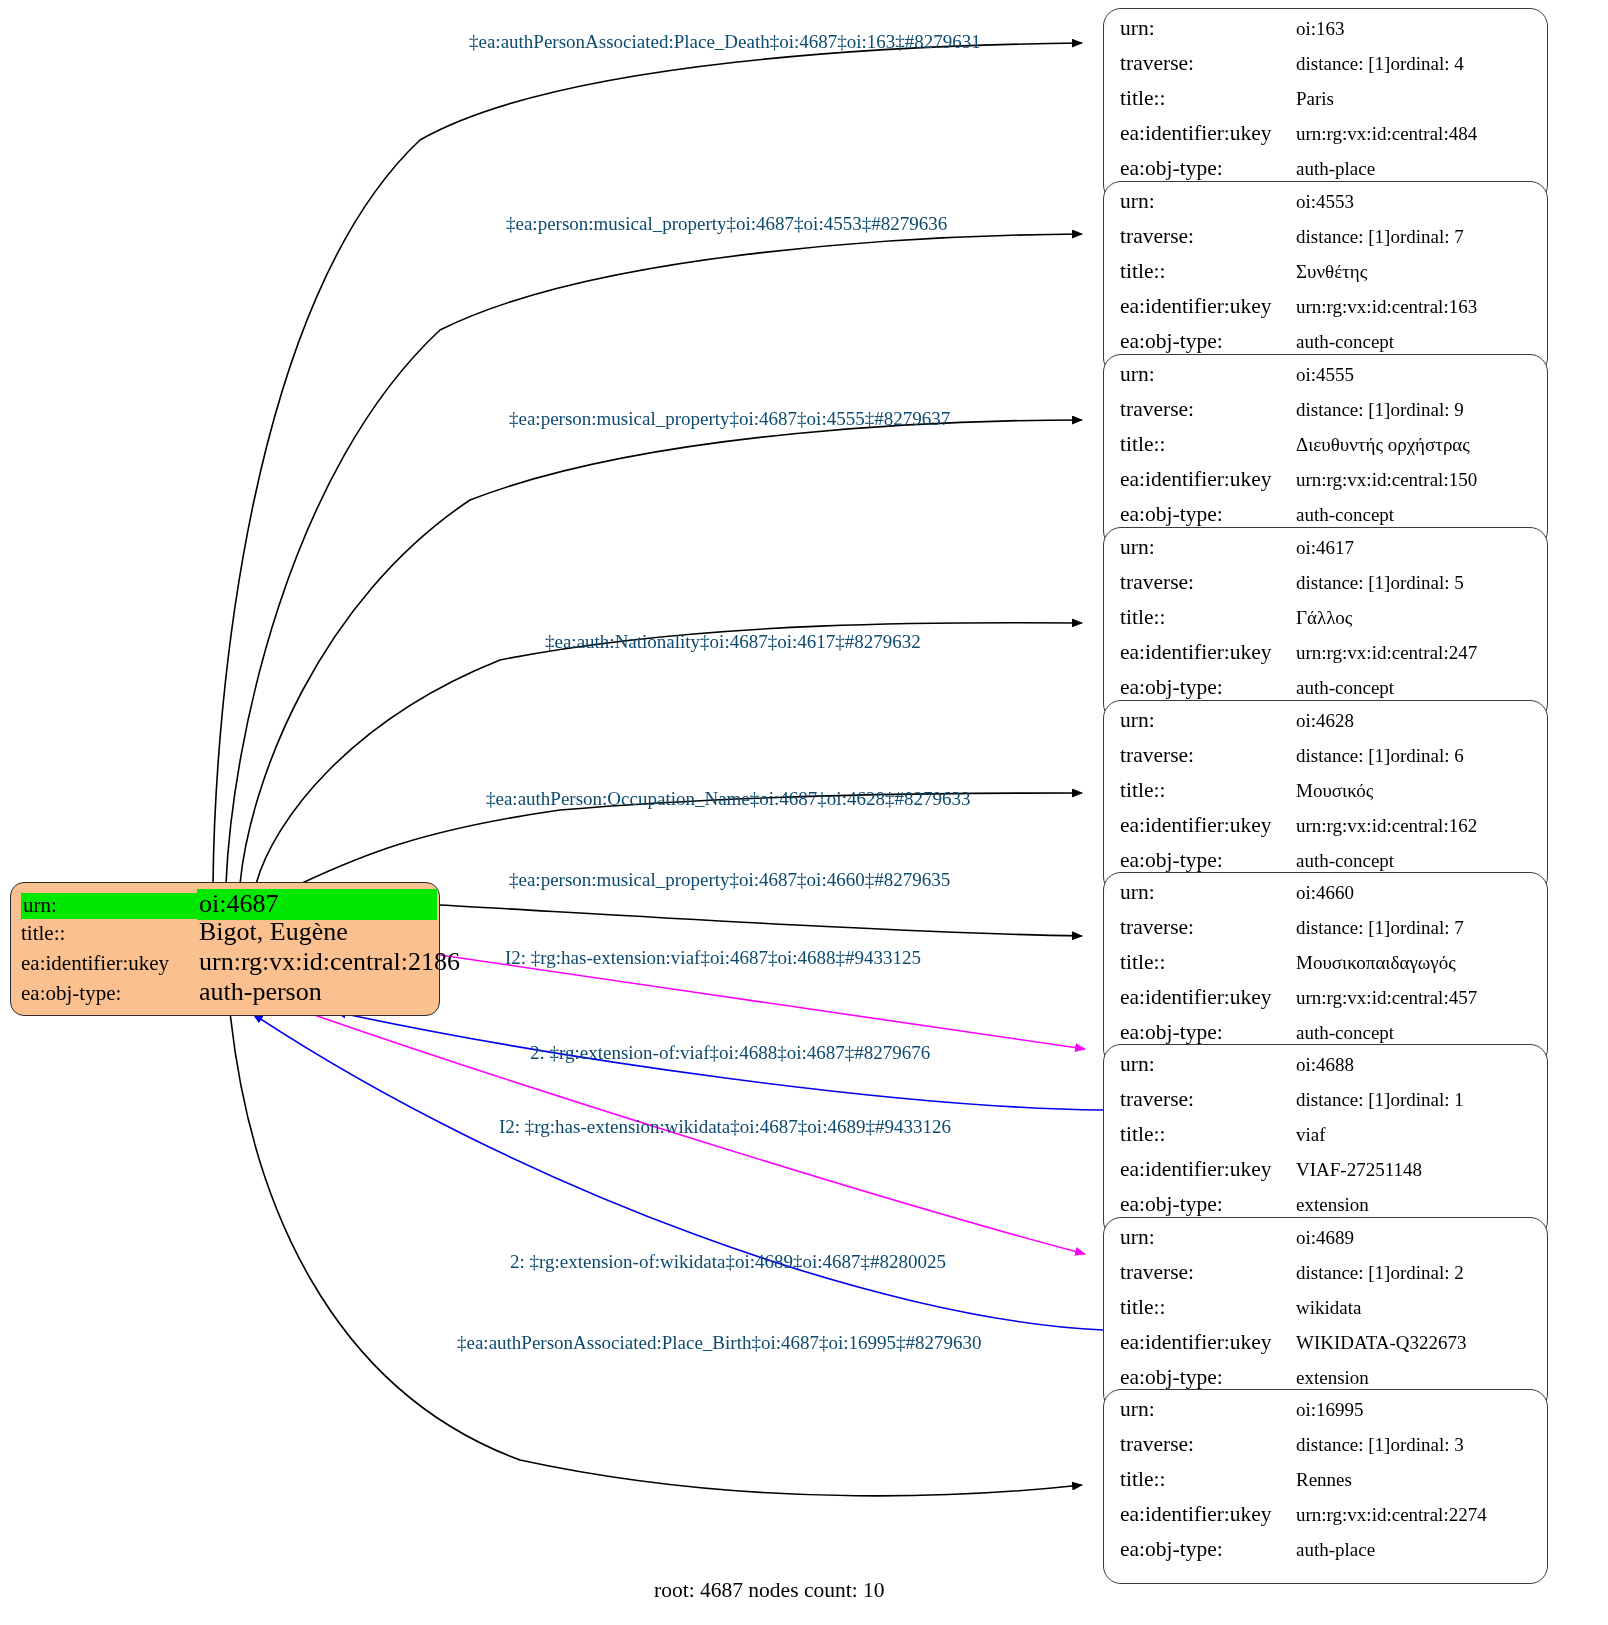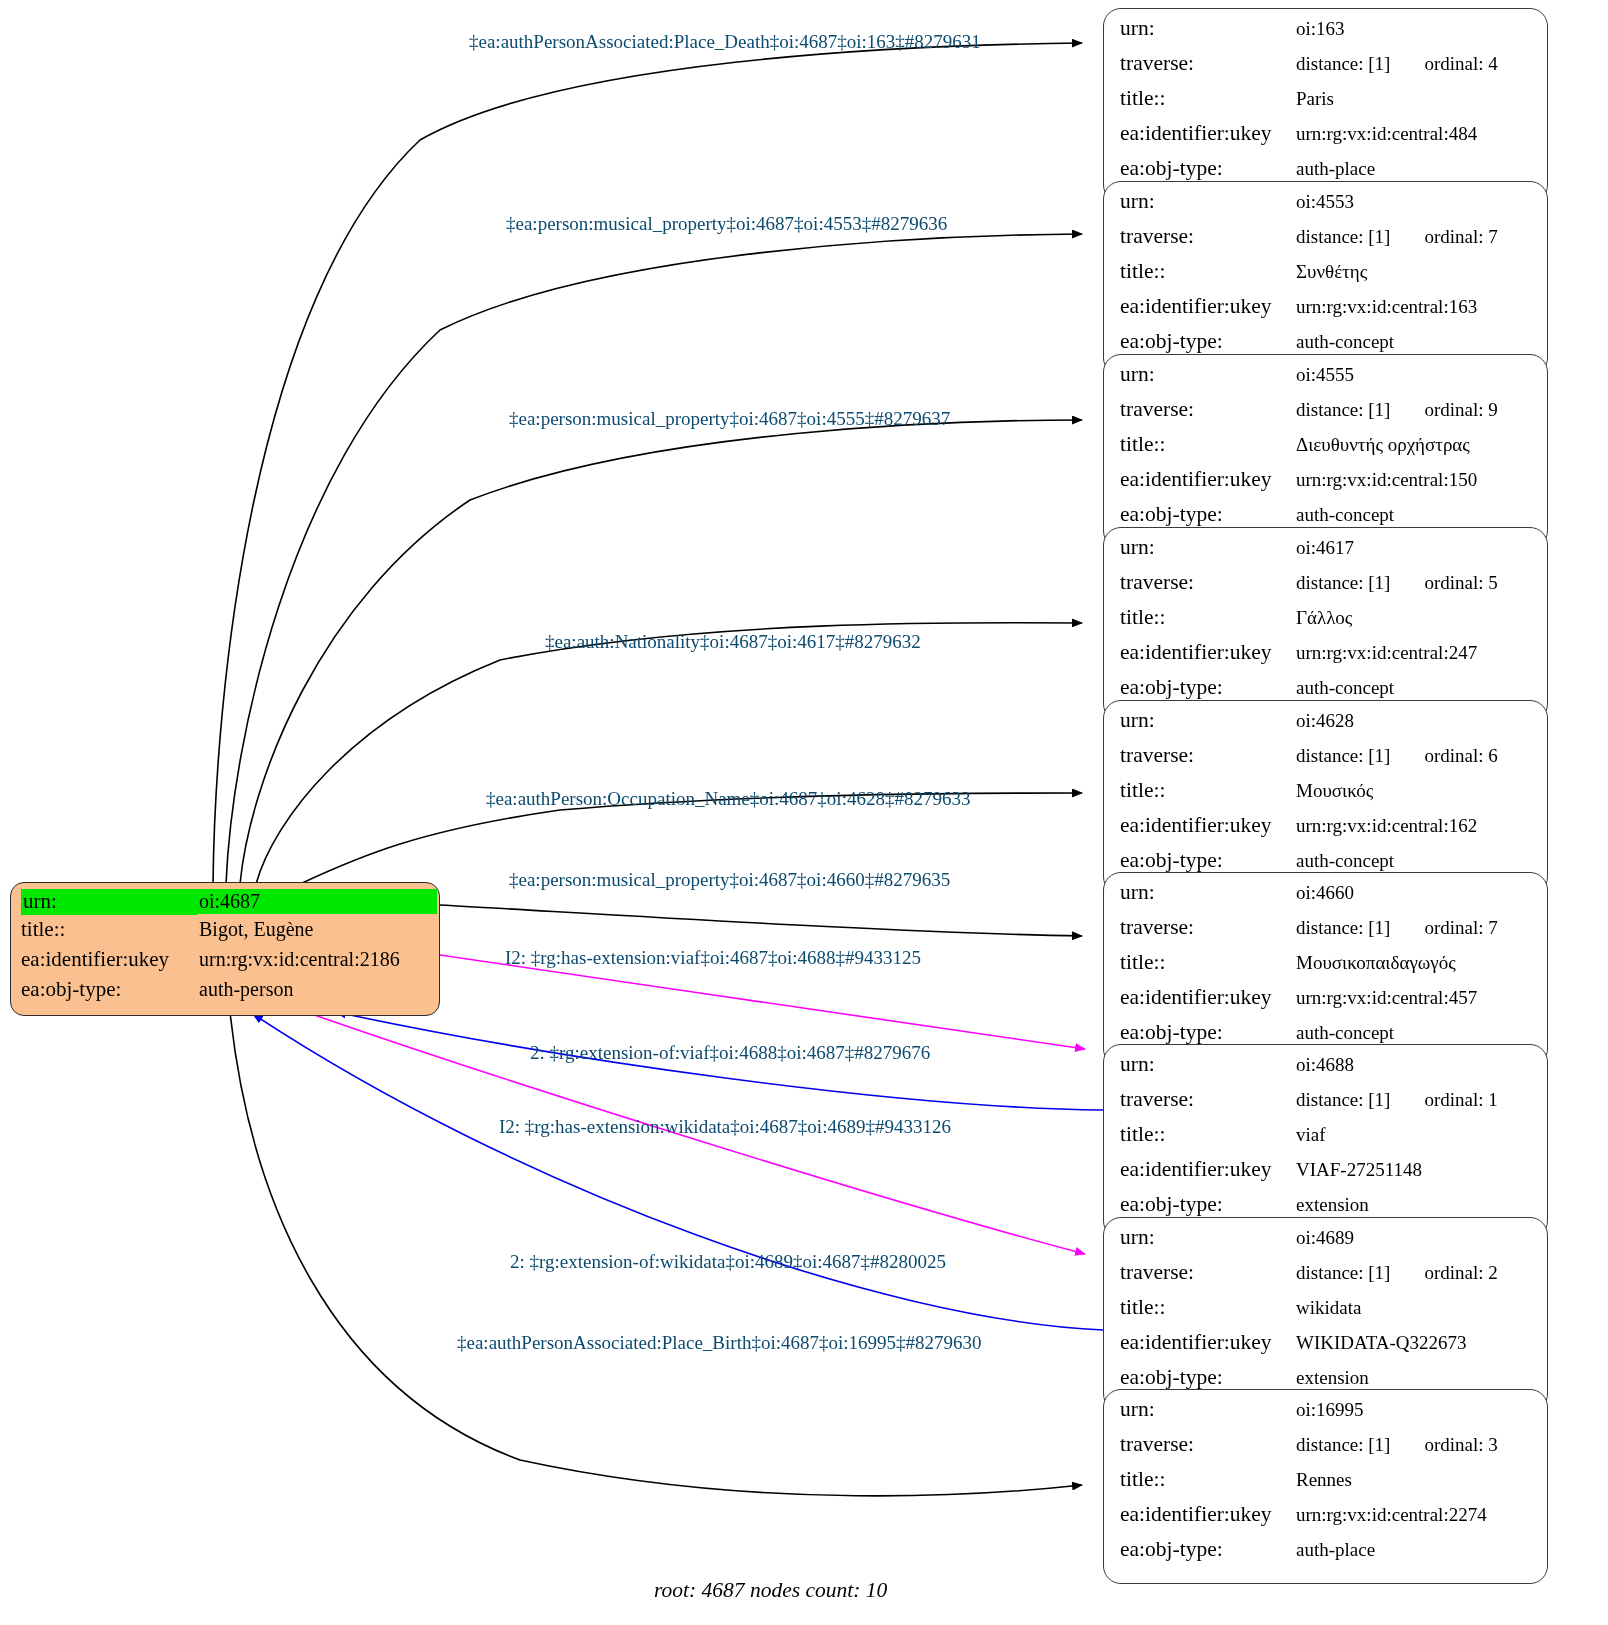--- a/index.html
+++ b/index.html
@@ -54,34 +54,33 @@
     width: 176px;
     font-size: 21.5px;
     white-space: nowrap;
   }
   .v {
     flex: 1 1 auto;
     font-size: 19px;
     white-space: nowrap;
   }
   .node.root .k { width: 178px; font-size: 21px; }
-  .node.root .v { font-size: 20px; }
+  .node.root .v { font-size: 26px; }
 
   .row.highlight .k,
   .row.highlight .v {
     background: #00e800;
     display: inline-block;
     padding: 2px 2px 3px 2px;
   }
   .row.highlight .k { width: 172px; }
   .row.highlight .v { flex: 0 0 auto; min-width: 236px; }
 
   .v .ord {
     display: inline-block;
-    margin-left: 34px;
   }
 
   
   .edge-label {
     position: absolute;
     font-size: 19px;
     white-space: nowrap;
     line-height: 1;
     color: #0c4a6e;
   }
@@ -377,15 +376,15 @@
   <div class="edge-label" style="left:505px; top:948px;">I2: ‡rg:has-extension:viaf‡oi:4687‡oi:4688‡#9433125</div>
 
   <div class="edge-label" style="left:530px; top:1043px;">2: ‡rg:extension-of:viaf‡oi:4688‡oi:4687‡#8279676</div>
 
   <div class="edge-label" style="left:499px; top:1117px;">I2: ‡rg:has-extension:wikidata‡oi:4687‡oi:4689‡#9433126</div>
 
   <div class="edge-label" style="left:510px; top:1252px;">2: ‡rg:extension-of:wikidata‡oi:4689‡oi:4687‡#8280025</div>
 
   <div class="edge-label" style="left:457px; top:1333px;">‡ea:authPersonAssociated:Place_Birth‡oi:4687‡oi:16995‡#8279630</div>
 
-  <div class="caption" style="left:654px; top:1580px;font-style:italic;">root: 4687 nodes count: 10</div>
+  <div class="caption" style="left:654px; top:1580px;">root: 4687 nodes count: 10</div>
 
 </div>
 
 </body></html>

